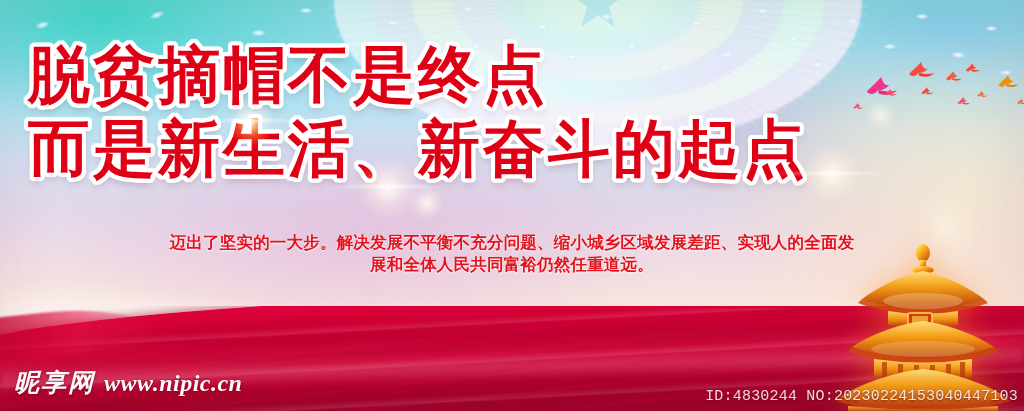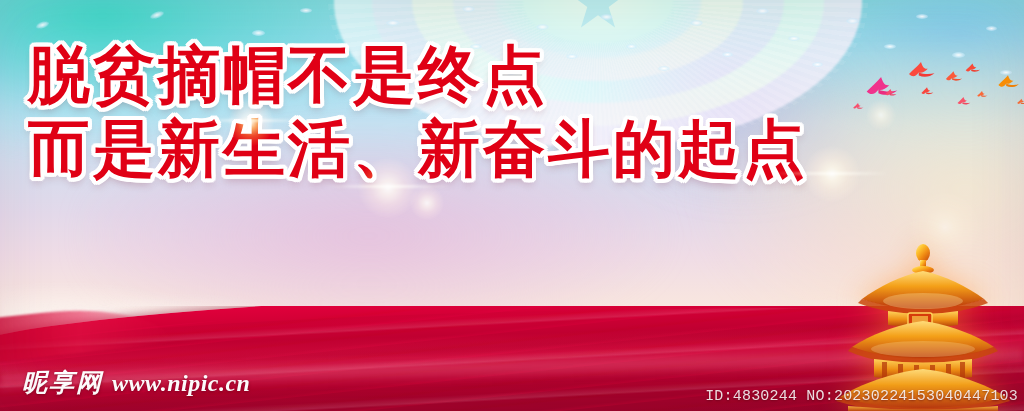--- a/index.html
+++ b/index.html
@@ -288,21 +288,21 @@
     font-size:16.5px;
     line-height:21.5px;
     color:#e2121e;
     letter-spacing:0.2px;
     white-space:nowrap;
     text-shadow:0 1px 2px rgba(255,255,255,0.85), 0 0 1px rgba(255,255,255,0.9);
   }
 
   
   .wm{
-    position:absolute; left:22px; bottom:12px;
+    position:absolute; left:14px; bottom:12px;
     display:flex; align-items:baseline; gap:9px;
     z-index:40;
   }
   .wm-logo{
     font-family:"Liberation Sans", sans-serif;
     font-weight:bold; font-size:25px; color:#fff;
     letter-spacing:2px;
     font-style:italic;
     text-shadow:0 1px 3px rgba(90,0,20,.6);
   }
@@ -442,20 +442,22 @@
   <div class="flare-ray" style="left:204px; top:119px; width:96px; height:3px;"></div>
   <div class="flare" style="left:358px; top:158px; width:60px; height:60px; opacity:.95;"></div>
   <div class="flare-ray" style="left:326px; top:185px; width:124px; height:3px;"></div>
   <div class="flare" style="left:410px; top:186px; width:34px; height:34px; opacity:.85;"></div>
   <div class="flare" style="left:804px; top:146px; width:56px; height:56px; opacity:.92;"></div>
   <div class="flare-ray" style="left:776px; top:172px; width:112px; height:3px;"></div>
   <div class="flare" style="left:866px; top:100px; width:30px; height:30px; opacity:.7;"></div>
   <div class="flare" style="left:910px; top:192px; width:70px; height:70px; opacity:.45;"></div>
 
   <div class="body-text">
+    <div class="body-line">迈出了坚实的一大步。解决发展不平衡不充分问题、缩小城乡区域发展差距、实现人的全面发</div>
+    <div class="body-line">展和全体人民共同富裕仍然任重道远。</div>
   </div>
 
   <div class="cloudband"></div>
   <div class="cloudband2"></div>
 
   <div class="ribbon">
     <div class="ribbon-main2"></div>
     <div class="ribbon-main"></div>
     <div class="silk"></div>
     <div class="silk2"></div>

